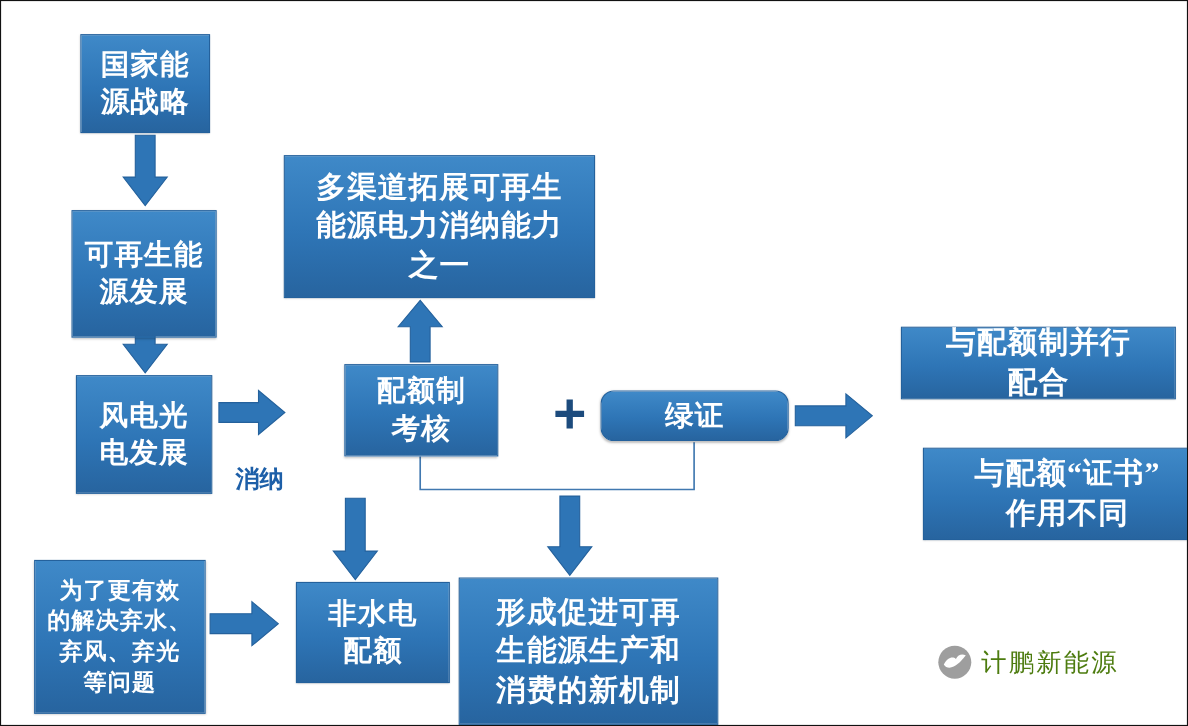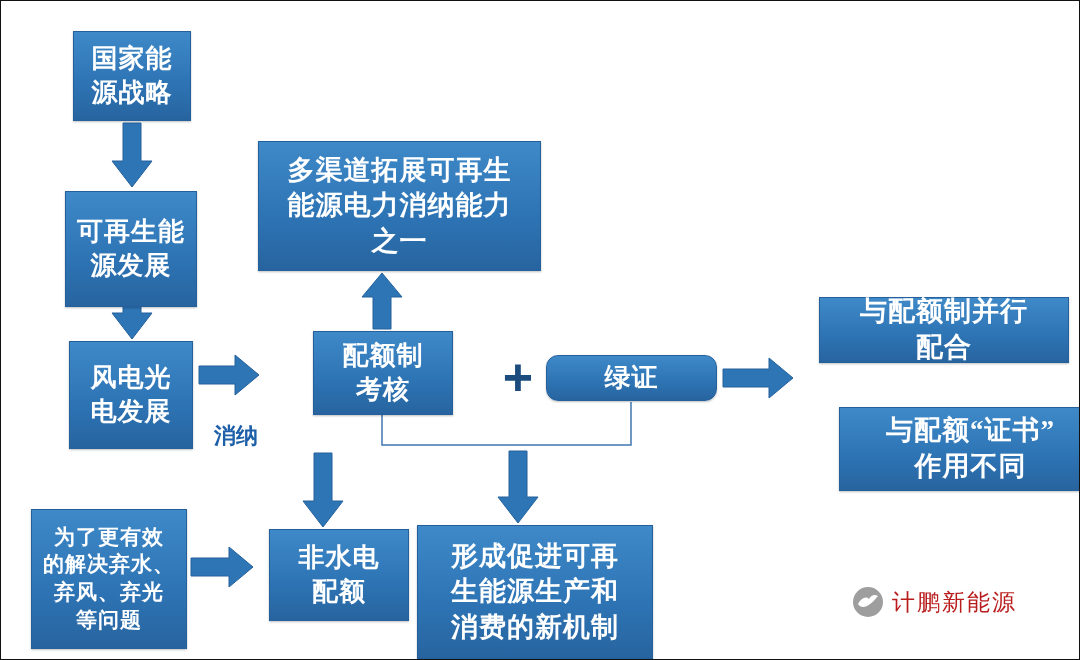--- a/index.html
+++ b/index.html
@@ -56,21 +56,21 @@
   }
   .watermark {
     position: absolute;
     left: 850px;
     top: 584px;
     display: flex;
     align-items: center;
     gap: 7px;
   }
   .watermark-text {
-    color: #b91c1c;
+    color: #4d7c0f;
     font-size: 23px;
     letter-spacing: 2px;
   }
 </style>
 </head>
 <body>
 
 <div class="canvas">
 
   <svg class="layer" viewBox="0 0 1080 660" xmlns="http://www.w3.org/2000/svg">

